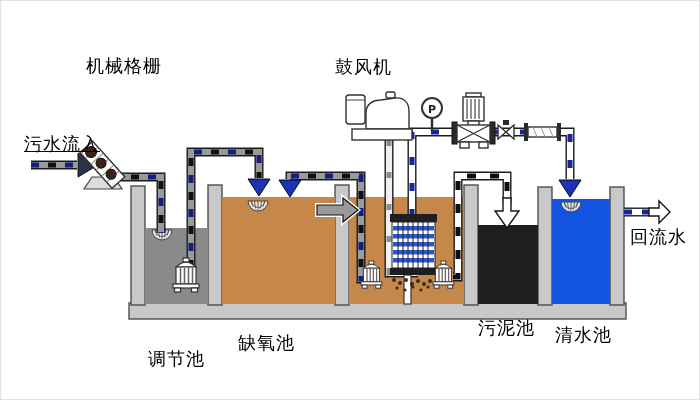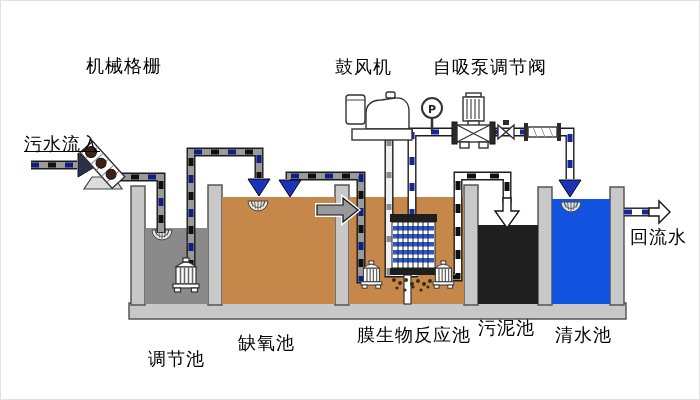--- a/index.html
+++ b/index.html
@@ -215,22 +215,20 @@
   </g>
 
   <use href="#subpump" transform="translate(172,257)"></use>
   <use href="#subpump" transform="translate(360,260) scale(0.8)"></use>
   <use href="#subpump" transform="translate(432,260) scale(0.8)"></use>
 
 </svg>
 
 <div class="lbl" style="left:85px;top:56px;">机械格栅</div>
 <div class="lbl" style="left:334px;top:57px;">鼓风机</div>
-<div class="lbl" style="left:432px;top:57px;">自吸泵调节阀</div>
 <div class="lbl" style="left:23px;top:134px;text-decoration:underline;">污水流入</div>
 <div class="lbl" style="left:629px;top:195px;margin-top:32px;">回流水</div>
 
 <div class="lbl" style="left:147px;top:325px;margin-top:24px;">调节池</div>
 <div class="lbl" style="left:237px;top:325px;margin-top:8px;">缺氧池</div>
-<div class="lbl" style="left:356px;top:325px;">膜生物反应池</div>
 <div class="lbl" style="left:477px;top:318px;">污泥池</div>
 <div class="lbl" style="left:554px;top:325px;">清水池</div>
 </div>
 
 </body></html>

